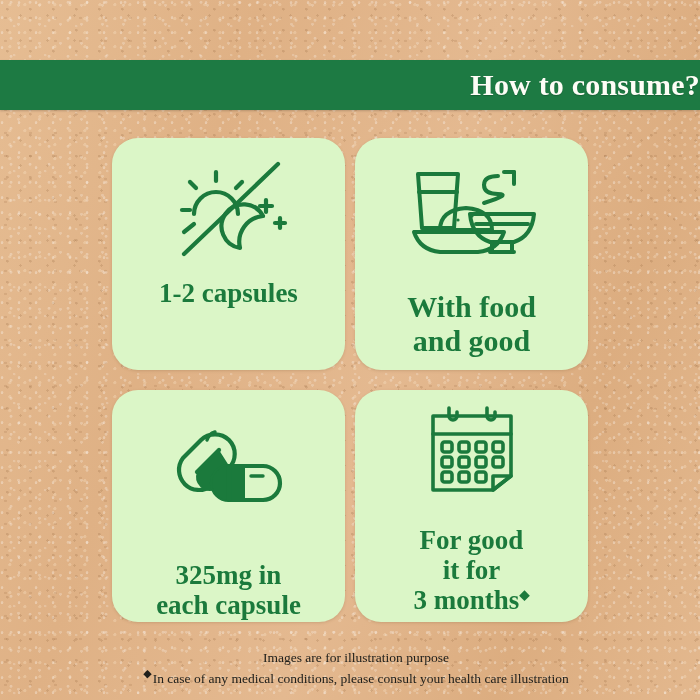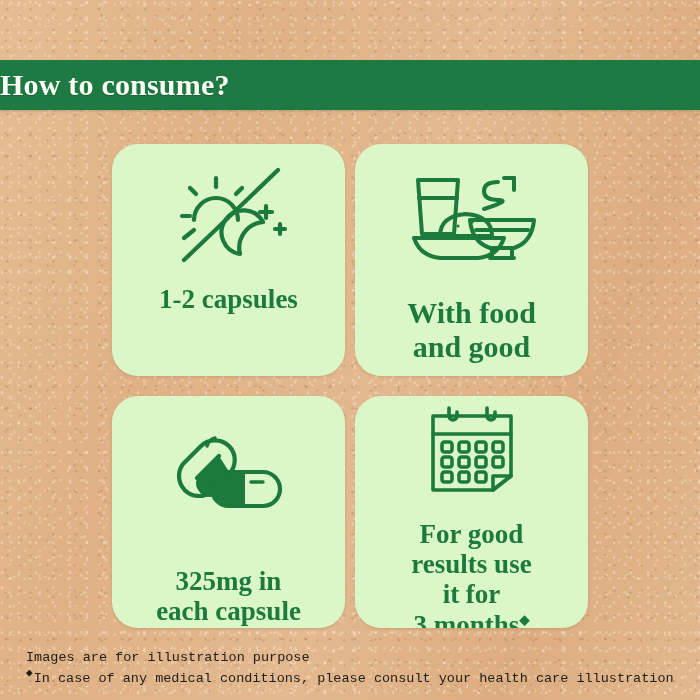--- a/index.html
+++ b/index.html
@@ -18,30 +18,30 @@
       radial-gradient(circle at 76% 62%, rgba(140,95,55,.20) 0 1.0px, transparent 1.4px),
       radial-gradient(circle at 88% 28%, rgba(255,255,255,.22) 0 1.2px, transparent 1.6px),
       radial-gradient(circle at 22% 78%, rgba(150,100,60,.18) 0 1.1px, transparent 1.5px),
       radial-gradient(circle at 46% 90%, rgba(255,255,255,.20) 0 1.0px, transparent 1.5px),
       radial-gradient(circle at 66% 34%, rgba(255,240,215,.25) 0 1.4px, transparent 1.8px),
       linear-gradient(108deg,#e6bd93 0%,#dfb185 28%,#e4b990 55%,#dcad80 78%,#e3b88e 100%);
     background-size:17px 15px,23px 21px,19px 18px,27px 25px,21px 19px,25px 23px,31px 29px,15px 14px,100% 100%;
   }
   .banner{
     position:absolute;left:0;top:60px;width:700px;height:50px;
-    background:#1d7a43;display:flex;align-items:center;justify-content:flex-start;
+    background:#1d7a43;display:flex;align-items:center;justify-content:flex-end;
     box-shadow:0 1px 2px rgba(0,0,0,.18);
   }
   .banner-title{
     color:#fdfdf6;font-family:"Liberation Serif",serif;
     font-size:30px;font-weight:700;letter-spacing:.2px;
     text-shadow:0 1px 1px rgba(0,0,0,.20);
   }
   .grid{
-    position:absolute;left:112px;top:144px;width:476px;height:344px;
+    position:absolute;left:112px;top:138px;width:476px;height:344px;
     display:grid;grid-template-columns:233px 233px;grid-template-rows:232px 232px;
     gap:20px 10px;
   }
   .card{
     background:#dbf6c7;border-radius:26px;
     display:flex;flex-direction:column;align-items:center;
     box-shadow:0 1px 3px rgba(120,85,50,.22);
     overflow:hidden;
   }
   .card-icon{
@@ -58,22 +58,22 @@
   .c1 .card-text{font-size:27px;margin-top:8px;}
   .c2 .card-icon{height:116px;padding-top:18px;}
   .c2 .card-text{font-size:30px;margin-top:18px;}
   .c3 .card-icon{height:120px;padding-top:14px;}
   .c3 .card-text{font-size:27px;margin-top:36px;}
   .c4 .card-icon{height:100px;padding-top:8px;}
   .c4 .card-text{font-size:27px;margin-top:27px;}
   .starmark{font-size:13px;vertical-align:super;line-height:0;}
   .footer{
     position:absolute;left:26px;top:648px;width:660px;
-    font-family:Liberation Mono, monospace;
-    color:#20201c;font-size:13.5px;line-height:1.55;
+    font-family:Liberation Serif, serif;
+    color:#20201c;font-size:13.5px;line-height:1.55;text-align:center;
   }
   .footer-line{white-space:nowrap;}
   .foot-star{font-size:11px;vertical-align:super;line-height:0;margin-right:1px;}
 </style>
 </head>
 <body>
 
 <div id="page">
 
   <div class="banner">
@@ -163,21 +163,20 @@
           <rect x="34" y="53" width="10" height="10" rx="2.5"></rect>
           <rect x="51" y="53" width="10" height="10" rx="2.5"></rect>
           <rect x="68" y="53" width="10" height="10" rx="2.5"></rect>
           <rect x="17" y="68" width="10" height="10" rx="2.5"></rect>
           <rect x="34" y="68" width="10" height="10" rx="2.5"></rect>
           <rect x="51" y="68" width="10" height="10" rx="2.5"></rect>
         </svg>
       </div>
       <div class="card-text">
         <div>For good</div>
-        <div>results use</div>
         <div>it for</div>
         <div>
           <span>3 months</span><span class="starmark">◆</span>
         </div>
       </div>
     </div>
 
   </div>
 
   <div class="footer">

